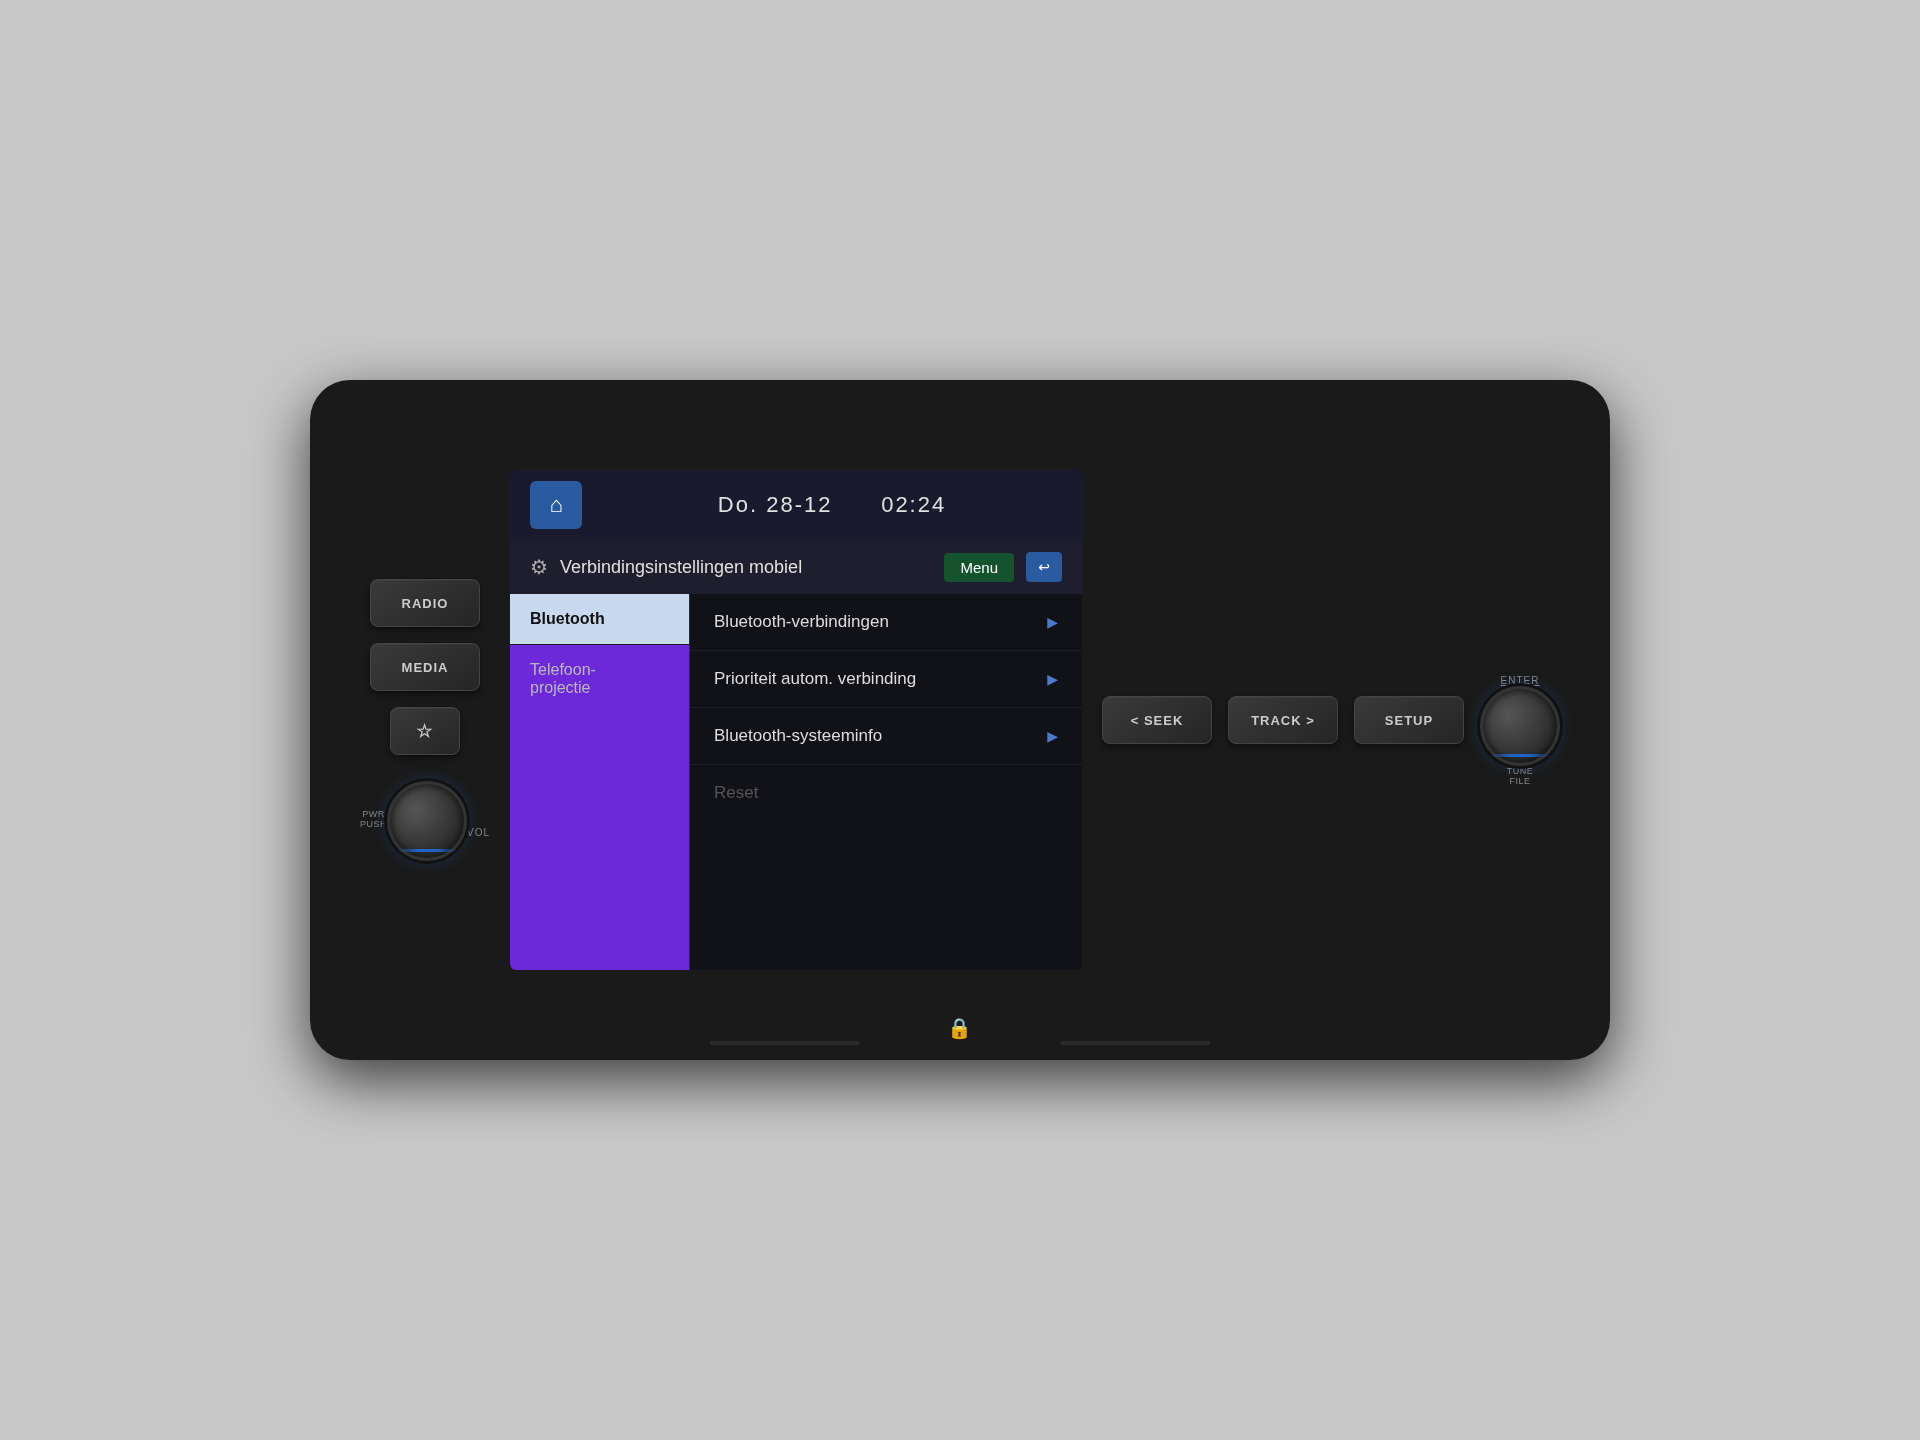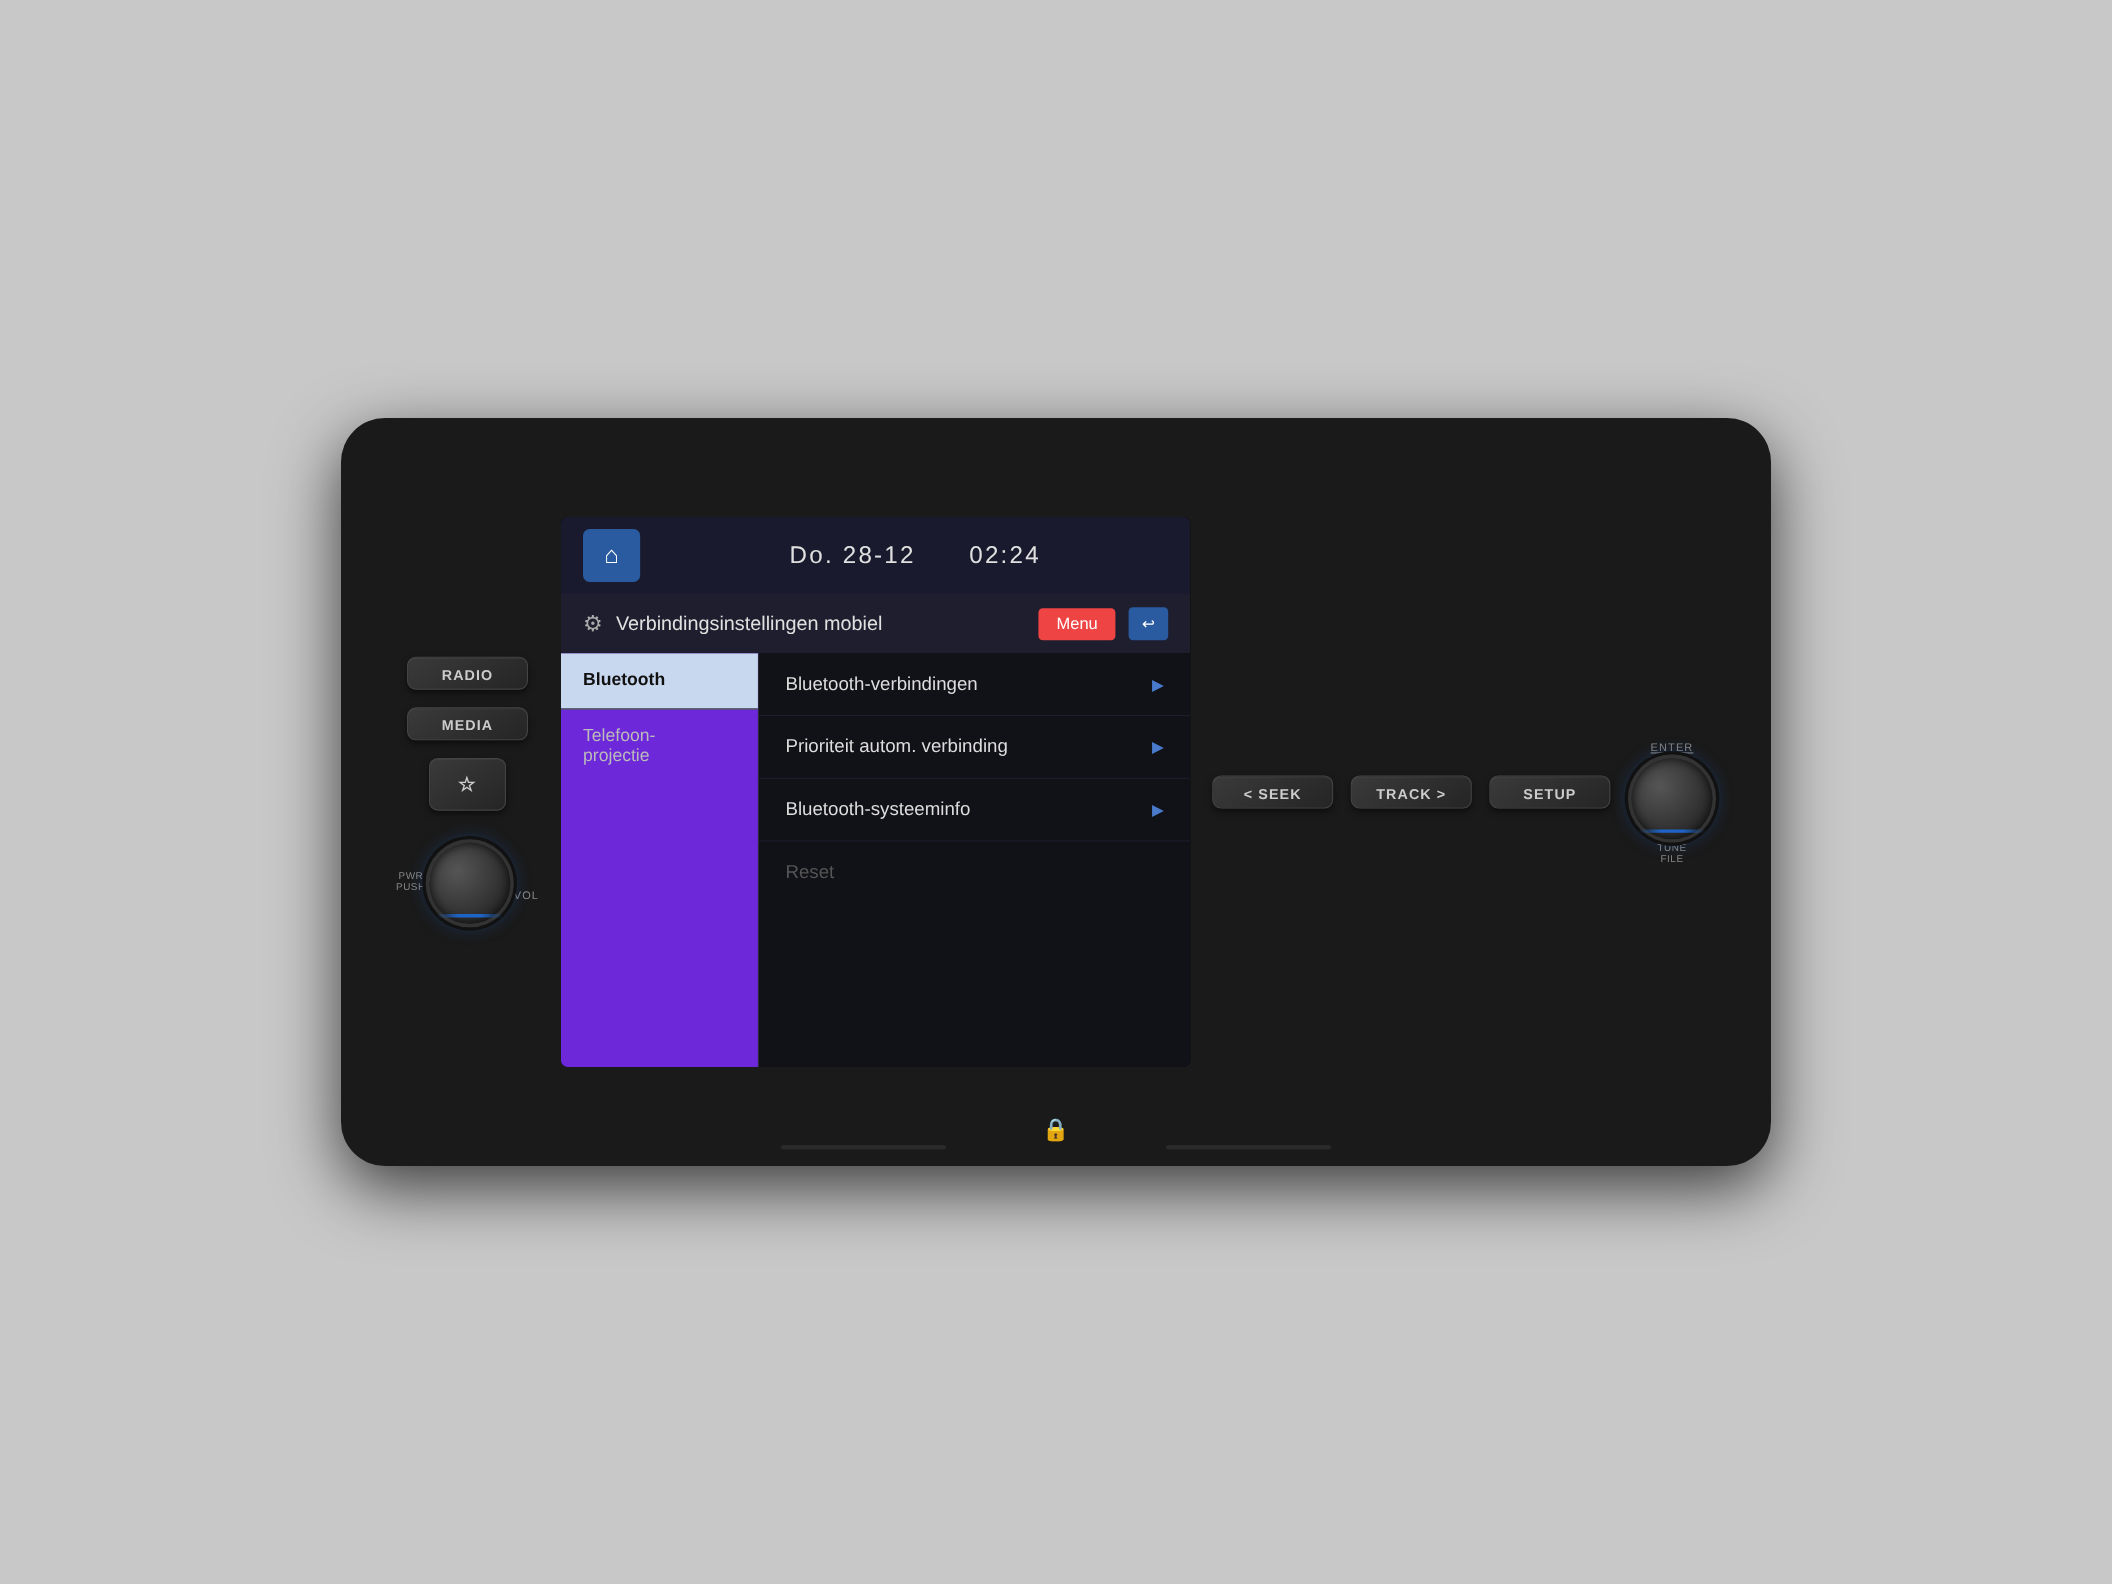--- a/index.html
+++ b/index.html
@@ -44,21 +44,21 @@
       font-size: 13px;
       font-weight: bold;
       letter-spacing: 1px;
       cursor: pointer;
       text-align: center;
       box-shadow: 0 3px 6px rgba(0,0,0,0.5), inset 0 1px 1px rgba(255,255,255,0.05);
     }
 
     .hw-button-wide {
       width: 110px;
-      height: 30px;
+      height: 48px;
       padding: 8px;
     }
 
     .hw-button-square {
       width: 70px;
       height: 48px;
     }
 
     .knob-container {
       display: flex;
@@ -170,21 +170,21 @@
       font-size: 20px;
     }
 
     .title-text {
       color: #e0e0e0;
       font-size: 18px;
       flex: 1;
     }
 
     .menu-btn {
-      background: #ef4444;
+      background: #14532d;
       color: white;
       border: none;
       border-radius: 4px;
       padding: 6px 16px;
       font-size: 15px;
       cursor: pointer;
     }
 
     .back-btn {
       background: #2a5aa0;

